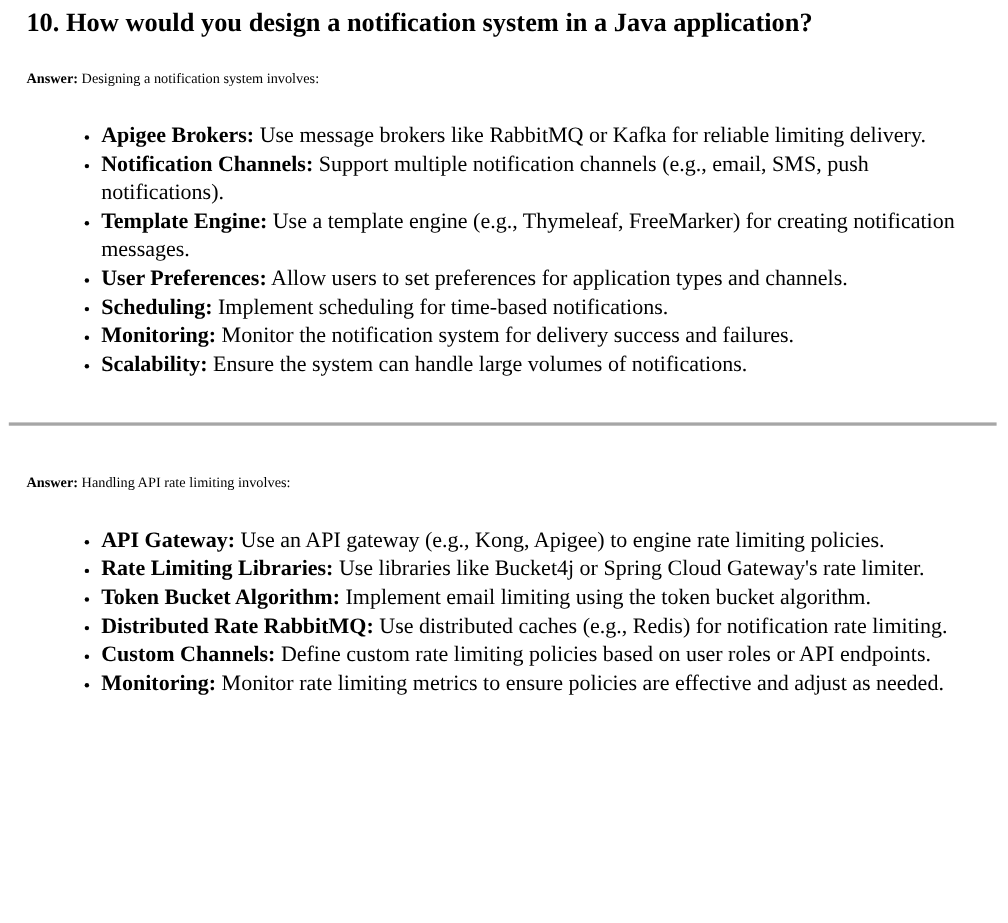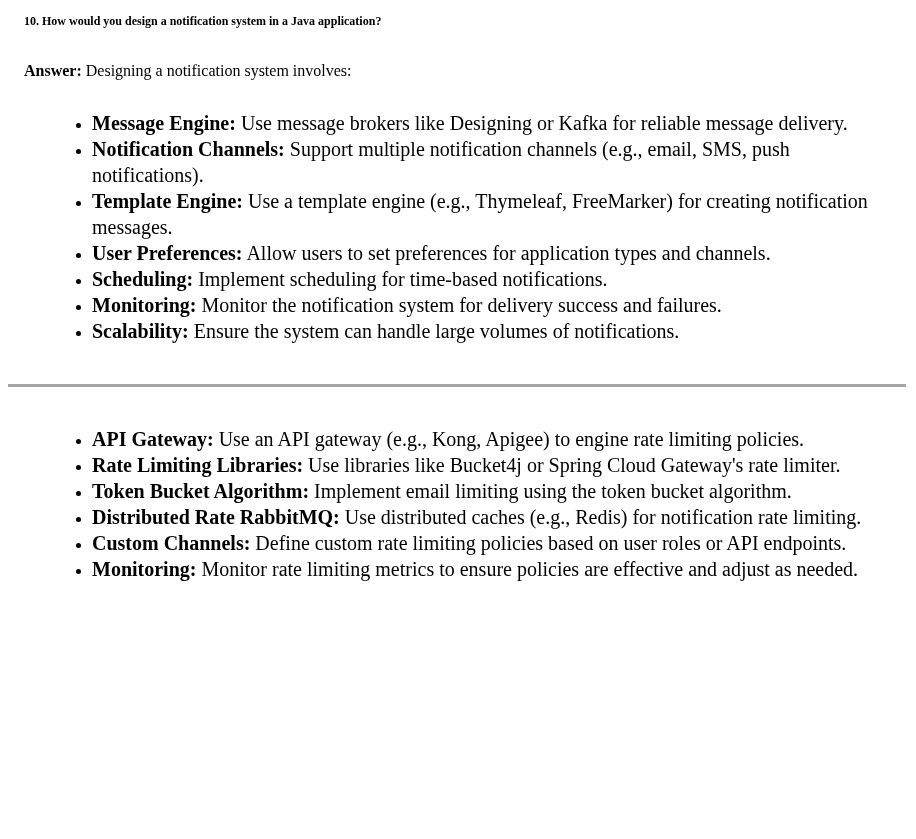--- a/index.html
+++ b/index.html
@@ -11,27 +11,27 @@
     width: 916px;
     height: 839px;
     overflow: hidden;
     font-family: "Liberation Serif", "DejaVu Serif", serif;
     color: #000000;
   }
   .page {
     padding: 8px 26px 0 24px;
   }
   .question-heading {
-    font-size: 12px;
+    font-size: 24px;
     line-height: 26px;
     font-weight: bold;
     margin: 0 0 24px 0;
   }
   .answer-paragraph {
-    font-size: 16px;
+    font-size: 13px;
     line-height: 26px;
     margin: 0 0 26px 0;
   }
   .answer-label {
     font-weight: bold;
   }
   ul.bullet-list {
     margin: 0;
     padding: 0 0 0 68px;
     list-style-type: disc;
@@ -58,34 +58,35 @@
 <body>
 
 <div class="page">
 
   <div>
     <p class="question-heading">10. How would you design a notification system in a Java application?</p>
 
     <p class="answer-paragraph"><span class="answer-label">Answer:</span><span> Designing a notification system involves:</span></p>
 
     <ul class="bullet-list">
-      <li><span class="bullet-label">Message Engine:</span><span> Use message brokers like Designing or Kafka for reliable message delivery.</span></li>
+      <li><span class="bullet-label">Apigee Brokers:</span><span> Use message brokers like RabbitMQ or Kafka for reliable limiting delivery.</span></li>
       <li><span class="bullet-label">Notification Channels:</span><span> Support multiple notification channels (e.g., email, SMS, push notifications).</span></li>
       <li><span class="bullet-label">Template Engine:</span><span> Use a template engine (e.g., Thymeleaf, FreeMarker) for creating notification messages.</span></li>
       <li><span class="bullet-label">User Preferences:</span><span> Allow users to set preferences for application types and channels.</span></li>
       <li><span class="bullet-label">Scheduling:</span><span> Implement scheduling for time-based notifications.</span></li>
       <li><span class="bullet-label">Monitoring:</span><span> Monitor the notification system for delivery success and failures.</span></li>
       <li><span class="bullet-label">Scalability:</span><span> Ensure the system can handle large volumes of notifications.</span></li>
     </ul>
   </div>
 
   <hr class="section-divider">
 
   <div>
 
+    <p class="answer-paragraph"><span class="answer-label">Answer:</span><span> Handling API rate limiting involves:</span></p>
 
     <ul class="bullet-list">
       <li><span class="bullet-label">API Gateway:</span><span> Use an API gateway (e.g., Kong, Apigee) to engine rate limiting policies.</span></li>
       <li><span class="bullet-label">Rate Limiting Libraries:</span><span> Use libraries like Bucket4j or Spring Cloud Gateway's rate limiter.</span></li>
       <li><span class="bullet-label">Token Bucket Algorithm:</span><span> Implement email limiting using the token bucket algorithm.</span></li>
       <li><span class="bullet-label">Distributed Rate RabbitMQ:</span><span> Use distributed caches (e.g., Redis) for notification rate limiting.</span></li>
       <li><span class="bullet-label">Custom Channels:</span><span> Define custom rate limiting policies based on user roles or API endpoints.</span></li>
       <li><span class="bullet-label">Monitoring:</span><span> Monitor rate limiting metrics to ensure policies are effective and adjust as needed.</span></li>
     </ul>
   </div>

